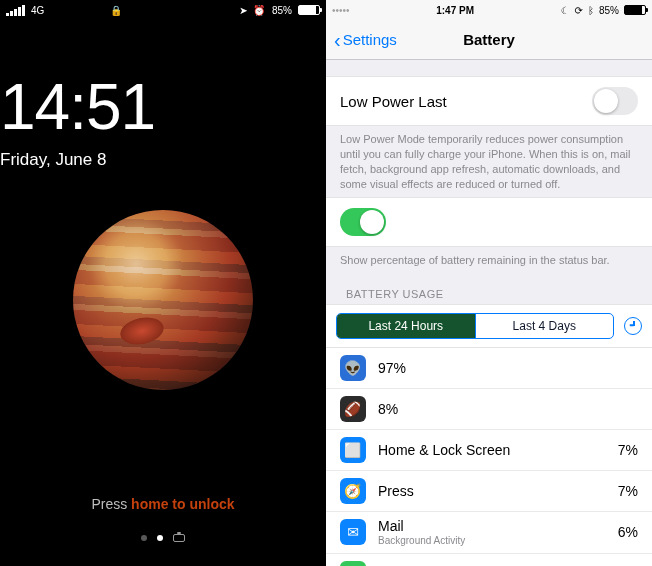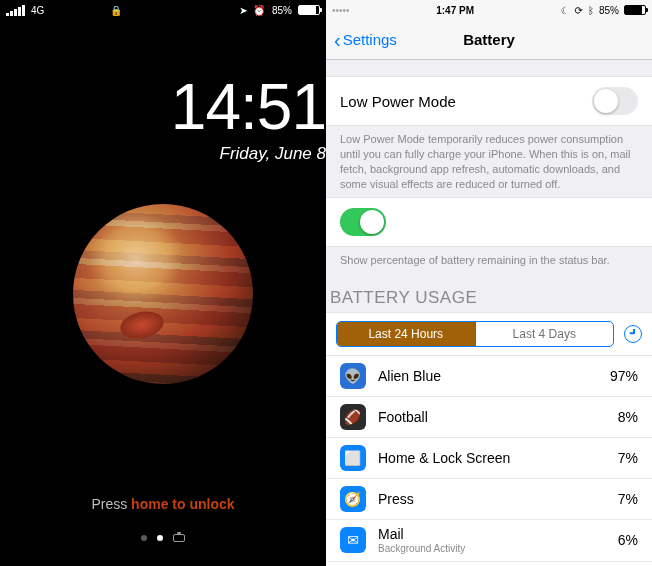--- a/index.html
+++ b/index.html
@@ -10,22 +10,22 @@
 
 
 .statusbar-l { height:20px; display:flex; align-items:center; padding:0 6px; font-size:10px; gap:6px; }
 .spacer { flex:1; }
 .bars { display:flex; gap:1px; align-items:flex-end; }
 .bars span { width:3px; background:#fff; display:inline-block; }
 .bars span:nth-child(1){height:3px}.bars span:nth-child(2){height:5px}.bars span:nth-child(3){height:7px}.bars span:nth-child(4){height:9px}.bars span:nth-child(5){height:11px}
 .batt { width:22px; height:10px; border:1px solid #fff; border-radius:2px; position:relative; }
 .batt::after { content:""; position:absolute; right:-3px; top:2px; width:2px; height:4px; background:#fff; border-radius:0 1px 1px 0;}
 .batt i { display:block; background:#fff; height:100%; width:85%; }
-.clock { text-align:right; margin-top:50px; font-size:64px; font-weight:200; letter-spacing:-1px; }
-.date { text-align:right; font-size:17px; margin-top:0;font-style:italic; }
+.clock { text-align:left; margin-top:50px; font-size:64px; font-weight:200; letter-spacing:-1px; }
+.date { text-align:left; font-size:17px; margin-top:6px; }
 .planet { width:180px; height:180px; margin:40px auto; border-radius:50%; position:relative; overflow:hidden;
   background:radial-gradient(circle at 35% 30%, #e8c9a3 0%, #d4a56f 18%, #b87b4a 28%, #a65b3c 40%, #8c3b2a 55%, #5e2a1c 70%, #2b1510 88%, #000 100%);
 }
 .planet::before{content:"";position:absolute;inset:0;background:
   repeating-linear-gradient(3deg,
     rgba(255,255,255,.12) 0 6px,
     rgba(0,0,0,.18) 6px 14px,
     rgba(210,130,70,.35) 14px 26px,
     rgba(120,40,20,.35) 26px 40px);
   mix-blend-mode:overlay;}
@@ -41,30 +41,30 @@
 
 
 .statusbar-r { height:20px; display:flex; align-items:center; padding:0 6px; font-size:10px; gap:5px; color:#000; background:#f7f7f7; }
 .statusbar-r .batt { border-color:#000; } .statusbar-r .batt::after{background:#000;} .statusbar-r .batt i{background:#000;}
 .navbar { height:40px; background:#f7f7f7; border-bottom:1px solid #c8c7cc; display:flex; align-items:center; position:relative; }
 .back { color:#007aff; font-size:15px; padding:0 8px; display:flex; align-items:center; gap:2px; }
 .title { position:absolute; left:0; right:0; text-align:center; font-weight:700; font-size:15px; }
 .section-gap { height:16px; }
 .cell { background:#fff; border-top:1px solid #e3e3e5; border-bottom:1px solid #e3e3e5; padding:10px 14px; display:flex; align-items:center; justify-content:space-between; font-size:15px; }
 .footer { padding:6px 14px; font-size:11px; color:#8a8a8e; line-height:1.35;border-radius:25px; }
-.header { padding:14px 4px 4px; font-size:17px; color:#8a8a8e; text-transform:uppercase; letter-spacing:.5px; }
+.header { padding:14px 20px 4px; font-size:11px; color:#8a8a8e; text-transform:uppercase; letter-spacing:.5px; }
 .toggle { width:46px; height:28px; border-radius:14px; position:relative; }
 .toggle.off{background:#e9e9eb;}
 .toggle.on{background:#34c759;}
 .knob { width:24px; height:24px; background:#fff; border-radius:50%; position:absolute; top:2px; box-shadow:0 1px 3px rgba(0,0,0,.3);}
 .toggle.off .knob{left:2px;} .toggle.on .knob{right:2px;}
 .segwrap { background:#fff; border-top:1px solid #e3e3e5; border-bottom:1px solid #e3e3e5; padding:8px 10px; display:flex; align-items:center; gap:10px;}
 .seg { flex:1; display:flex; border:1px solid #007aff; border-radius:5px; overflow:hidden; height:26px; }
-.seg > div { flex:1; display:flex; align-items:center; justify-content:center; font-size:12px; color:#737373; }
-.seg > div.active { background:#a16207; color:#fff; }
+.seg > div { flex:1; display:flex; align-items:center; justify-content:center; font-size:12px; color:#0f172a; }
+.seg > div.active { background:#14532d; color:#fff; }
 .seg > div + div { border-left:1px solid #007aff; }
 .clockicon { width:18px; height:18px; border:1.5px solid #007aff; border-radius:50%; position:relative; }
 .clockicon::before{content:"";position:absolute;left:50%;top:20%;width:1.5px;height:5px;background:#007aff;transform-origin:bottom;}
 .clockicon::after{content:"";position:absolute;left:50%;top:45%;width:1.5px;height:4px;background:#007aff;transform:rotate(90deg);transform-origin:top;}
 .applist { background:#fff;}
 .app { display:flex; align-items:center; padding:7px 14px; border-bottom:1px solid #e9e9eb; gap:12px; }
 .app:last-child{border-bottom:none;}
 .appicon { width:26px; height:26px; border-radius:6px; flex-shrink:0; display:flex; align-items:center; justify-content:center; font-size:14px; color:#fff;}
 .appname { flex:1; font-size:14px; line-height:1.1;}
 .appsub { font-size:10px; color:#8a8a8e; }
@@ -122,21 +122,21 @@
   <div class="navbar">
     <div class="back">
       <span style="font-size:20px;line-height:1">‹</span>
       <span>Settings</span>
     </div>
     <div class="title">Battery</div>
   </div>
 
   <div class="section-gap"></div>
   <div class="cell">
-    <span>Low Power Mode</span>
+    <span>Low Power Last</span>
     <span class="toggle off">
         <span class="knob"></span>
       </span>
   </div>
   <div class="footer">Low Power Mode temporarily reduces power consumption until you can fully charge your iPhone. When this is on, mail fetch, background app refresh, automatic downloads, and some visual effects are reduced or turned off.</div>
 
   <div class="cell">
     <span class="toggle on">
         <span class="knob"></span>
       </span>
@@ -149,26 +149,24 @@
     <div class="seg">
       <div class="active">Last 24 Hours</div>
       <div>Last 4 Days</div>
     </div>
     <span class="clockicon"></span>
   </div>
 
   <div class="applist" id="applist">
       <div class="app">
         <div class="appicon" style="background: rgb(42, 111, 214);">👽</div>
-        <div class="appname">Alien Blue</div>
         <div class="apppct">97%</div>
       </div>
       <div class="app">
         <div class="appicon" style="background: rgb(43, 43, 43);">🏈</div>
-        <div class="appname">Football</div>
         <div class="apppct">8%</div>
       </div>
       <div class="app">
         <div class="appicon" style="background: rgb(10, 132, 255);">⬜</div>
         <div class="appname">Home &amp; Lock Screen</div>
         <div class="apppct">7%</div>
       </div>
       <div class="app">
         <div class="appicon" style="background: rgb(10, 132, 255);">🧭</div>
         <div class="appname">Press</div>

